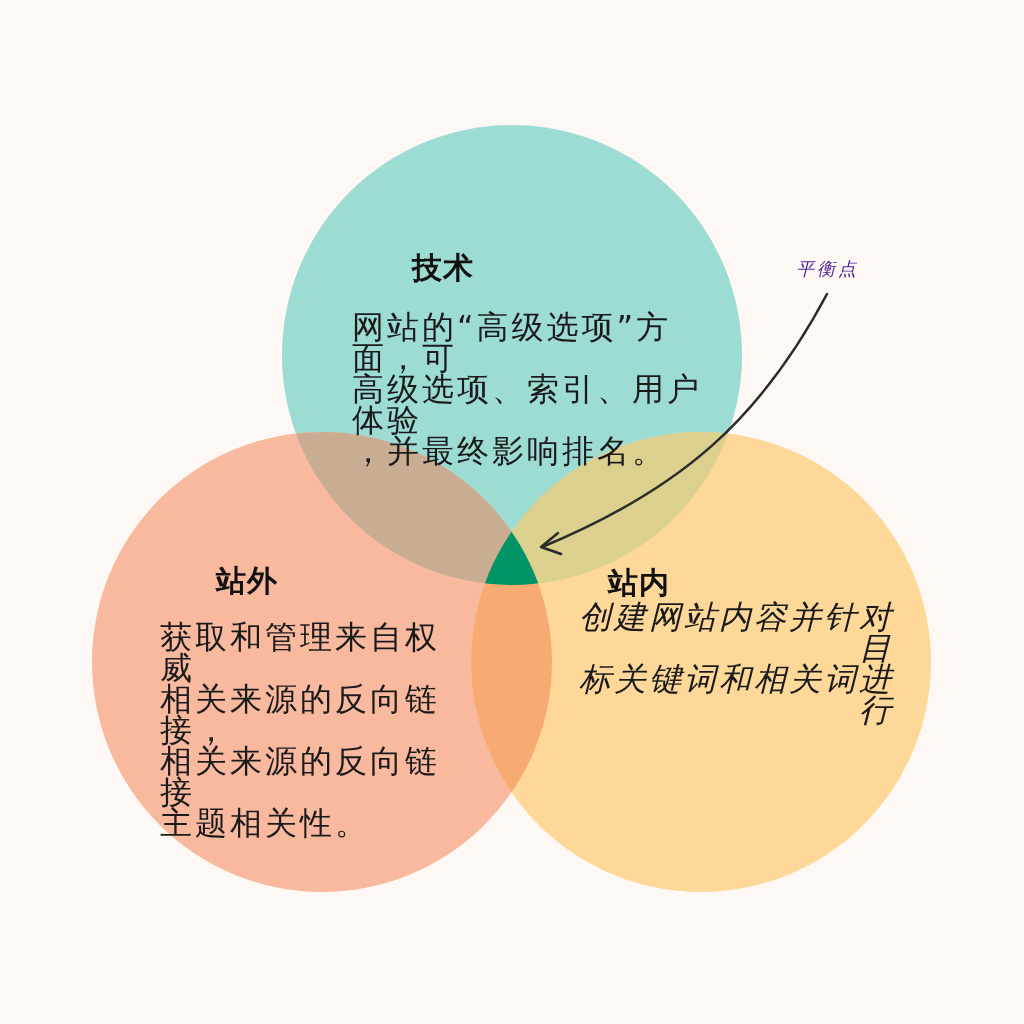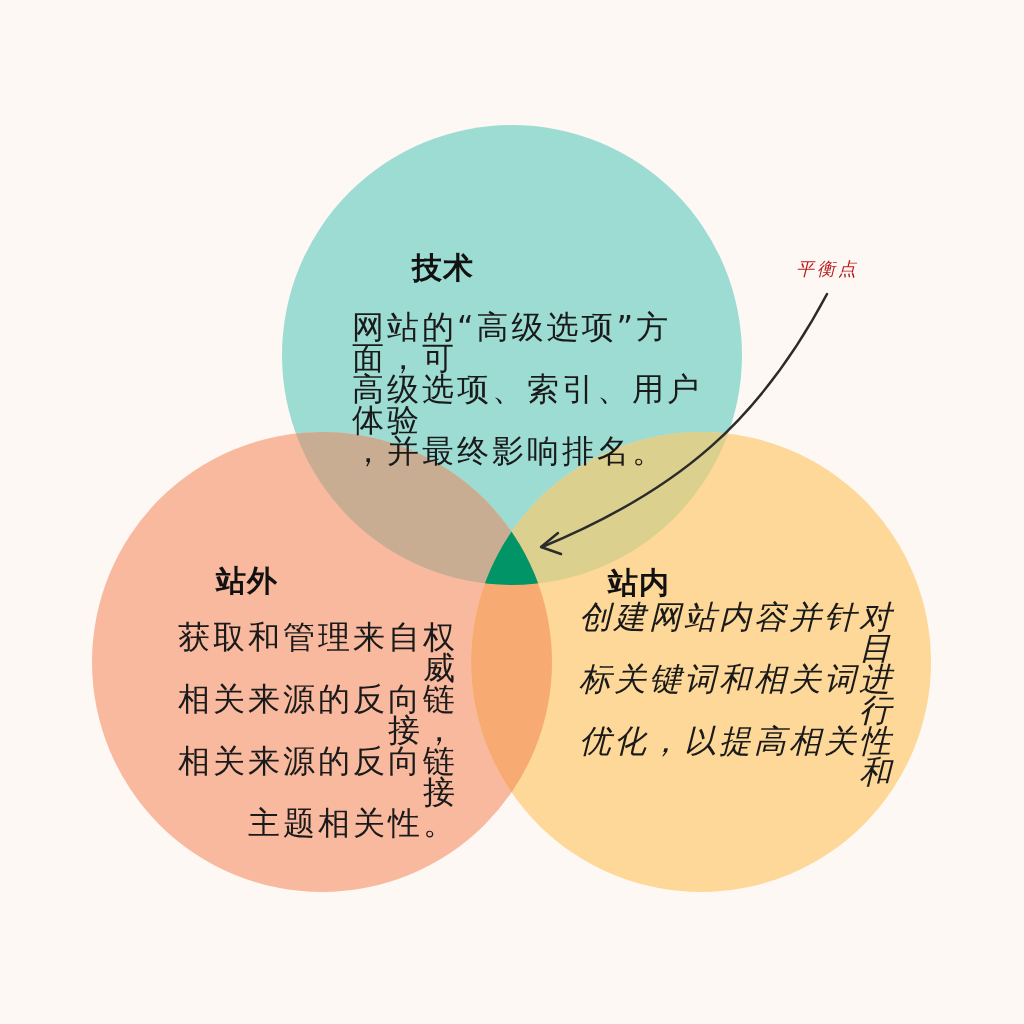--- a/index.html
+++ b/index.html
@@ -25,21 +25,21 @@
       font-size: 32px;
       line-height: 31px;
       letter-spacing: 3px;
       color: #1a1a1a;
     }
     .annot {
       position: absolute;
       font-style: italic;
       font-size: 18px;
       letter-spacing: 3px;
-      color: #b91c1c;
+      color: #4c1d95;
     }
   </style>
 </head>
 <body>
 
 <svg class="venn" width="1024" height="1024" viewBox="0 0 1024 1024">
   <defs>
     <clipPath id="clipTop">
         <circle cx="512" cy="355" r="230"></circle>
       </clipPath>
@@ -76,27 +76,26 @@
 </svg>
 
 <div class="title" style="left:412px; top:248px; width:200px;">技术</div>
 <div class="desc" style="left:352px; top:312px; width:360px;">
   <div>网站的“高级选项”方面，可</div>
   <div>高级选项、索引、用户体验</div>
   <div>，并最终影响排名。</div>
 </div>
 
 <div class="title" style="left:216px; top:561px; width:200px;">站外</div>
-<div class="desc" style="left:148px; top:622px; width:310px; text-align:right;">
+<div class="desc" style="left:160px; top:622px; width:310px; text-align:left;">
   <div>获取和管理来自权威</div>
   <div>相关来源的反向链接，</div>
   <div>相关来源的反向链接</div>
   <div>主题相关性。</div>
 </div>
 
 <div class="title" style="left:608px; top:563px; width:200px;">站内</div>
 <div class="desc" style="left:574px; top:602px; width:320px; text-align:right;font-style:italic;">
   <div>创建网站内容并针对目</div>
   <div>标关键词和相关词进行</div>
-  <div>优化，以提高相关性和</div>
 </div>
 
 <div class="annot" style="left:796px; top:257px;">平衡点</div>
 
 </body></html>

